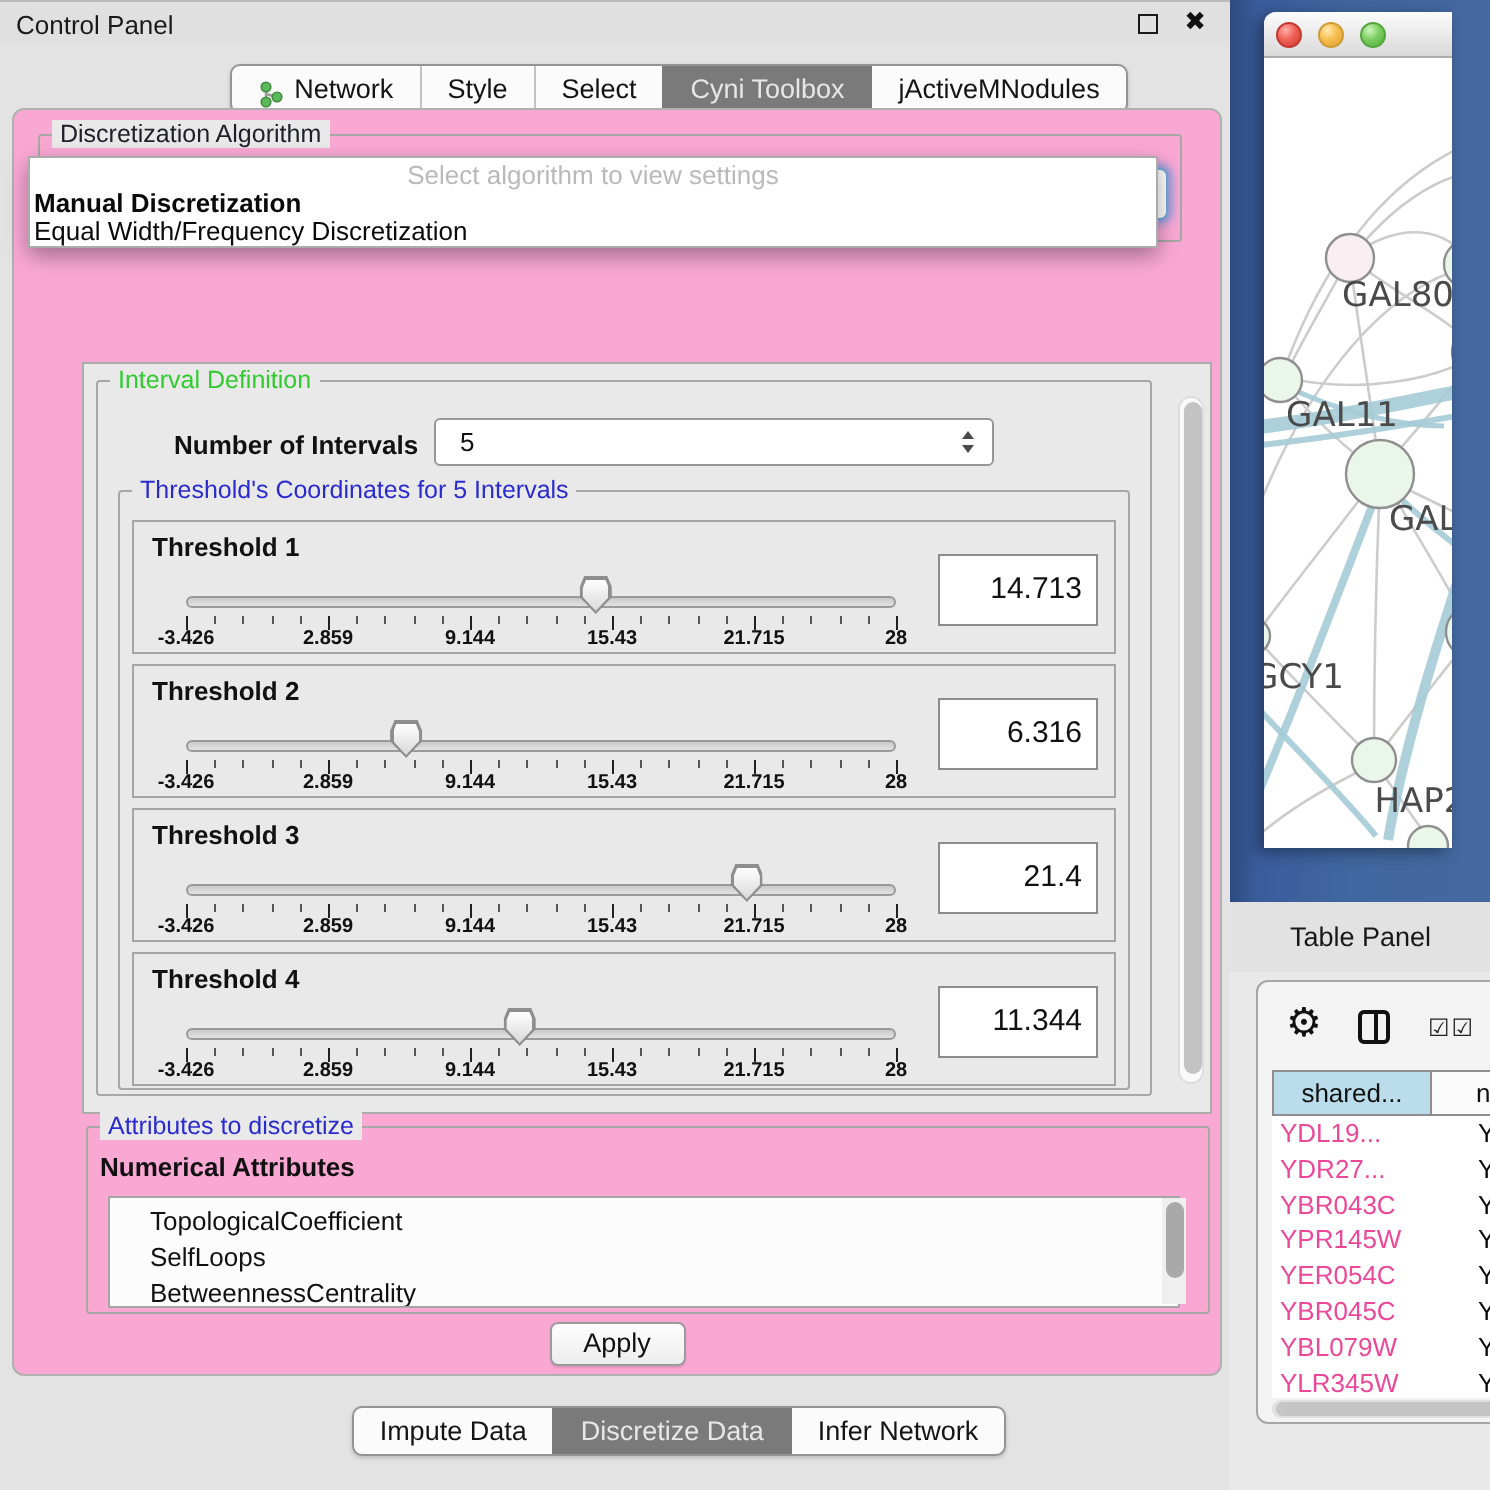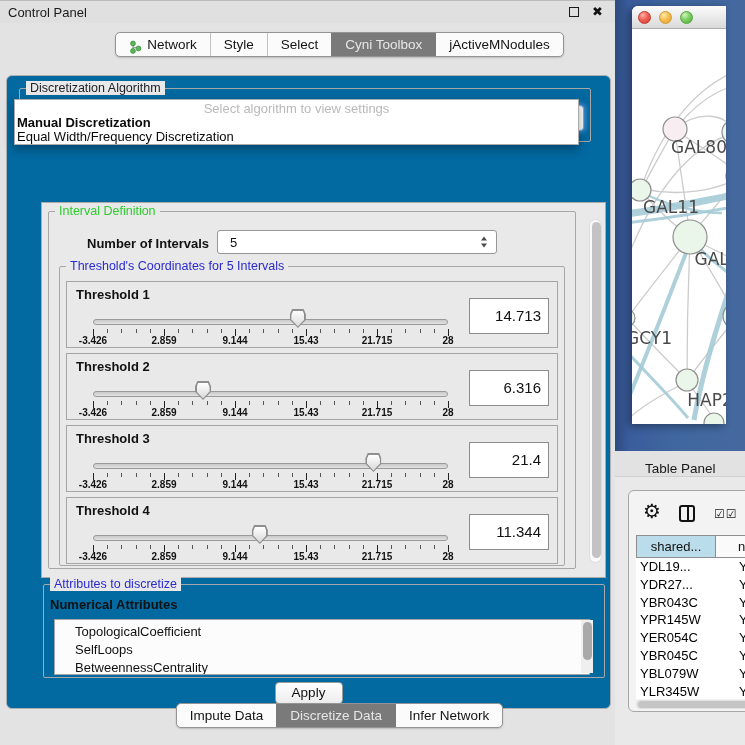--- a/index.html
+++ b/index.html
@@ -15,21 +15,21 @@
 
   .tabbar { position:absolute; left:0; width:679px; display:flex; justify-content:center; }
   .tabbar.top { top:31px; }
   .tabbar.bottom { top:702px; }
   .tabgroup { display:inline-flex; border:1px solid #949494; border-radius:5px; background:#FBFBFB; overflow:hidden; height:25px; box-shadow:0 1px 2px rgba(0,0,0,.18); }
   .tab { padding:0 13px; line-height:23px; font-size:13.5px; color:#141414; border-left:1px solid #C3C3C3; white-space:nowrap; display:flex; align-items:center; gap:5px; }
   .tab:first-child { border-left:none; }
   .tab.selected { background:#7A7A7A; color:#E7E7E7; border-left-color:#7A7A7A; }
   .tab.selected + .tab { border-left-color:#7A7A7A; }
 
-  .main-panel { position:absolute; left:6px; top:74px; width:605px; height:634px; background:#0369a1; border:1px solid #B0B0B0; border-radius:6px; }
+  .main-panel { position:absolute; left:6px; top:53px; width:605px; height:634px; background:#f9a8d4; border:1px solid #B0B0B0; border-radius:6px; }
 
   .groupbox { position:absolute; border:1px solid #A7A7A7; border-radius:2px; }
   .group-title { position:absolute; top:-8px; left:6px; background:#E9E9E9; padding:0 4px; font-size:12.5px; color:#20202a; white-space:nowrap; }
   .group-title.green { color:#2FCB2F; }
   .group-title.blue { color:#2A2ACF; }
 
   .combo { position:absolute; background:#FFF; border:1px solid #979797; border-radius:3px; }
   .combo .val { position:absolute; left:12px; top:50%; transform:translateY(-50%); font-size:13px; color:#111; }
   .spin-arrows { position:absolute; right:9px; top:50%; transform:translateY(-50%); display:flex; flex-direction:column; gap:3px; align-items:center; }
   .arr-up { width:0; height:0; border-left:3.5px solid transparent; border-right:3.5px solid transparent; border-bottom:4.5px solid #4a4a4a; }
@@ -92,34 +92,34 @@
       background:linear-gradient(90deg,#2D4B7F 0px,#3A5C9C 14px,#40679F 60px,#45699F 130px); }
   .net-window { position:absolute; left:17px; top:6px; width:94px; height:418px; background:#FFF; border-radius:6px 0 0 0;
       box-shadow:-3px 2px 8px rgba(0,0,0,.4); overflow:hidden; }
   .net-titlebar { position:absolute; left:0; top:0; width:100%; height:23px; background:linear-gradient(#FCFCFC,#D9D9D9); border-bottom:1px solid #ACACAC; }
   .tl { position:absolute; top:5px; width:13px; height:13px; border-radius:50%; }
   .tl.red { left:6px; background:radial-gradient(circle at 35% 28%, #FFAFA8, #EE6156 45%, #D33A2E); border:0.5px solid #C2372E; }
   .tl.yellow { left:27px; background:radial-gradient(circle at 35% 28%, #FFE9B0, #F6BE4E 45%, #E0A033); border:0.5px solid #CE9A36; }
   .tl.green { left:48px; background:radial-gradient(circle at 35% 28%, #CFF5BC, #7CCD62 45%, #4FAE38); border:0.5px solid #54A63C; }
   #net-svg { position:absolute; left:0; top:23px; }
 
-  .tp-header { position:absolute; left:0; top:451px; width:130px; height:26px; background:#E2E2E2; border-bottom:1px solid #D0D0D0;text-align:right; }
+  .tp-header { position:absolute; left:0; top:451px; width:130px; height:38px; background:#E2E2E2; border-bottom:1px solid #D0D0D0;text-align:right; }
   .tp-title { position:absolute; left:30px; top:10px; font-size:13.5px; color:#181818; }
   .tp-body { position:absolute; left:0; top:486px; width:130px; height:259px; background:#E9E9E9; }
   .tp-panel { position:absolute; left:13px; top:4px; width:130px; height:222px; background:#F3F3F3; border:1px solid #A6A6A6; border-radius:6px; overflow:hidden; }
   .gear-ic { position:absolute; left:14px; top:8px; font-size:20px; color:#111; font-family:"DejaVu Sans",sans-serif; }
   .col-ic { position:absolute; left:50px; top:14px; width:16px; height:17px; border:2px solid #111; border-radius:3px; }
   .col-ic::after { content:""; position:absolute; left:5.5px; top:0; width:2px; height:13px; background:#111; }
   .check-ics { position:absolute; left:85px; top:16px; font-size:12px; color:#222; letter-spacing:1px; font-family:"DejaVu Sans",sans-serif; white-space:nowrap; }
   .node-table { position:absolute; left:7px; top:44px; width:150px; height:164px; overflow:hidden; font-size:13px; }
   .nt-header { display:flex; height:23px; }
   .nt-h1 { width:80px; background:#BBDCEA; border:1px solid #8E8E8E; text-align:center; line-height:21px; color:#111; }
   .nt-h2 { width:70px; background:#FAFAFA; border:1px solid #8E8E8E; border-left:none; line-height:21px; padding-left:22px; color:#111; }
   .nt-row { display:flex; height:17.8px; background:#FFF; }
-  .nt-c1 { width:80px; padding-left:4px; line-height:17.8px; color:#000000; }
+  .nt-c1 { width:80px; padding-left:4px; line-height:17.8px; color:#ec4899; }
   .nt-c2 { width:70px; padding-left:23px; line-height:17.8px; color:#0a0a0a; }
   .hscroll { position:absolute; left:7px; top:209px; width:130px; height:9px; background:#E0E0E0; border-radius:5px; }
   .hscroll .thumb { position:absolute; left:2px; top:1px; width:110px; height:7px; background:#C5C5C5; border-radius:4px; }
 
   .net-tab-icon { display:inline-block; width:13px; height:14px; }
 </style>
 </head>
 <body>
 
 <div id="left">

